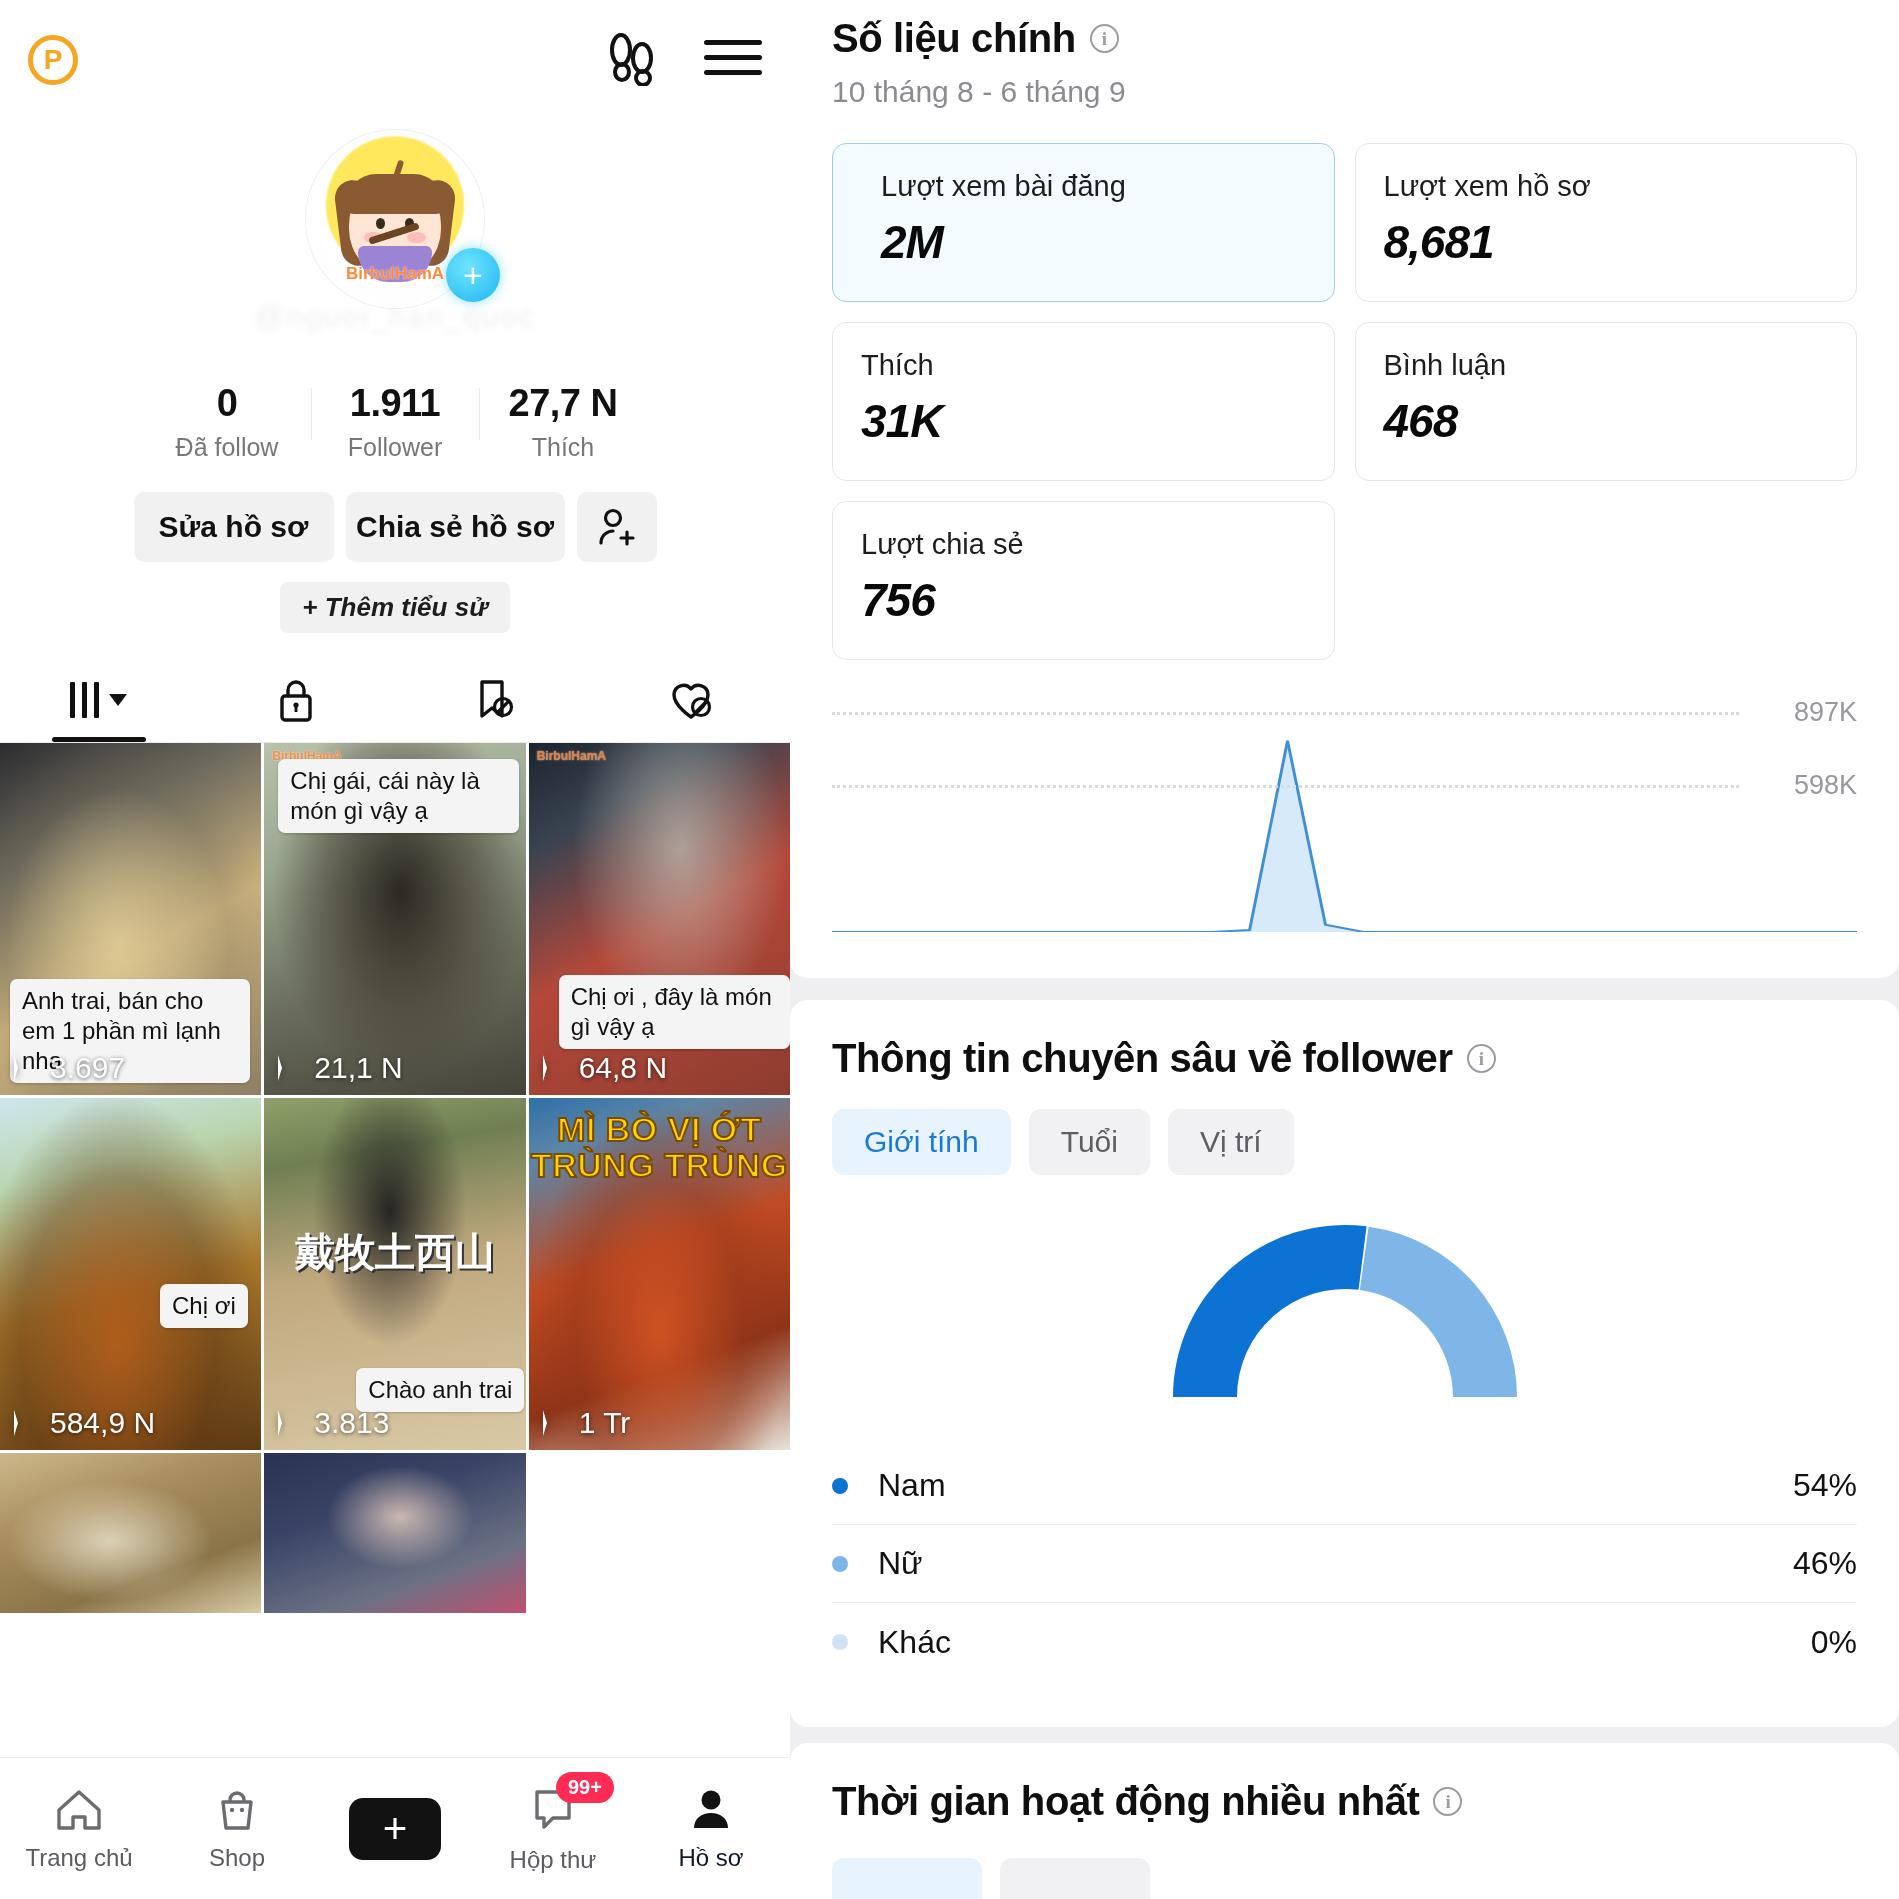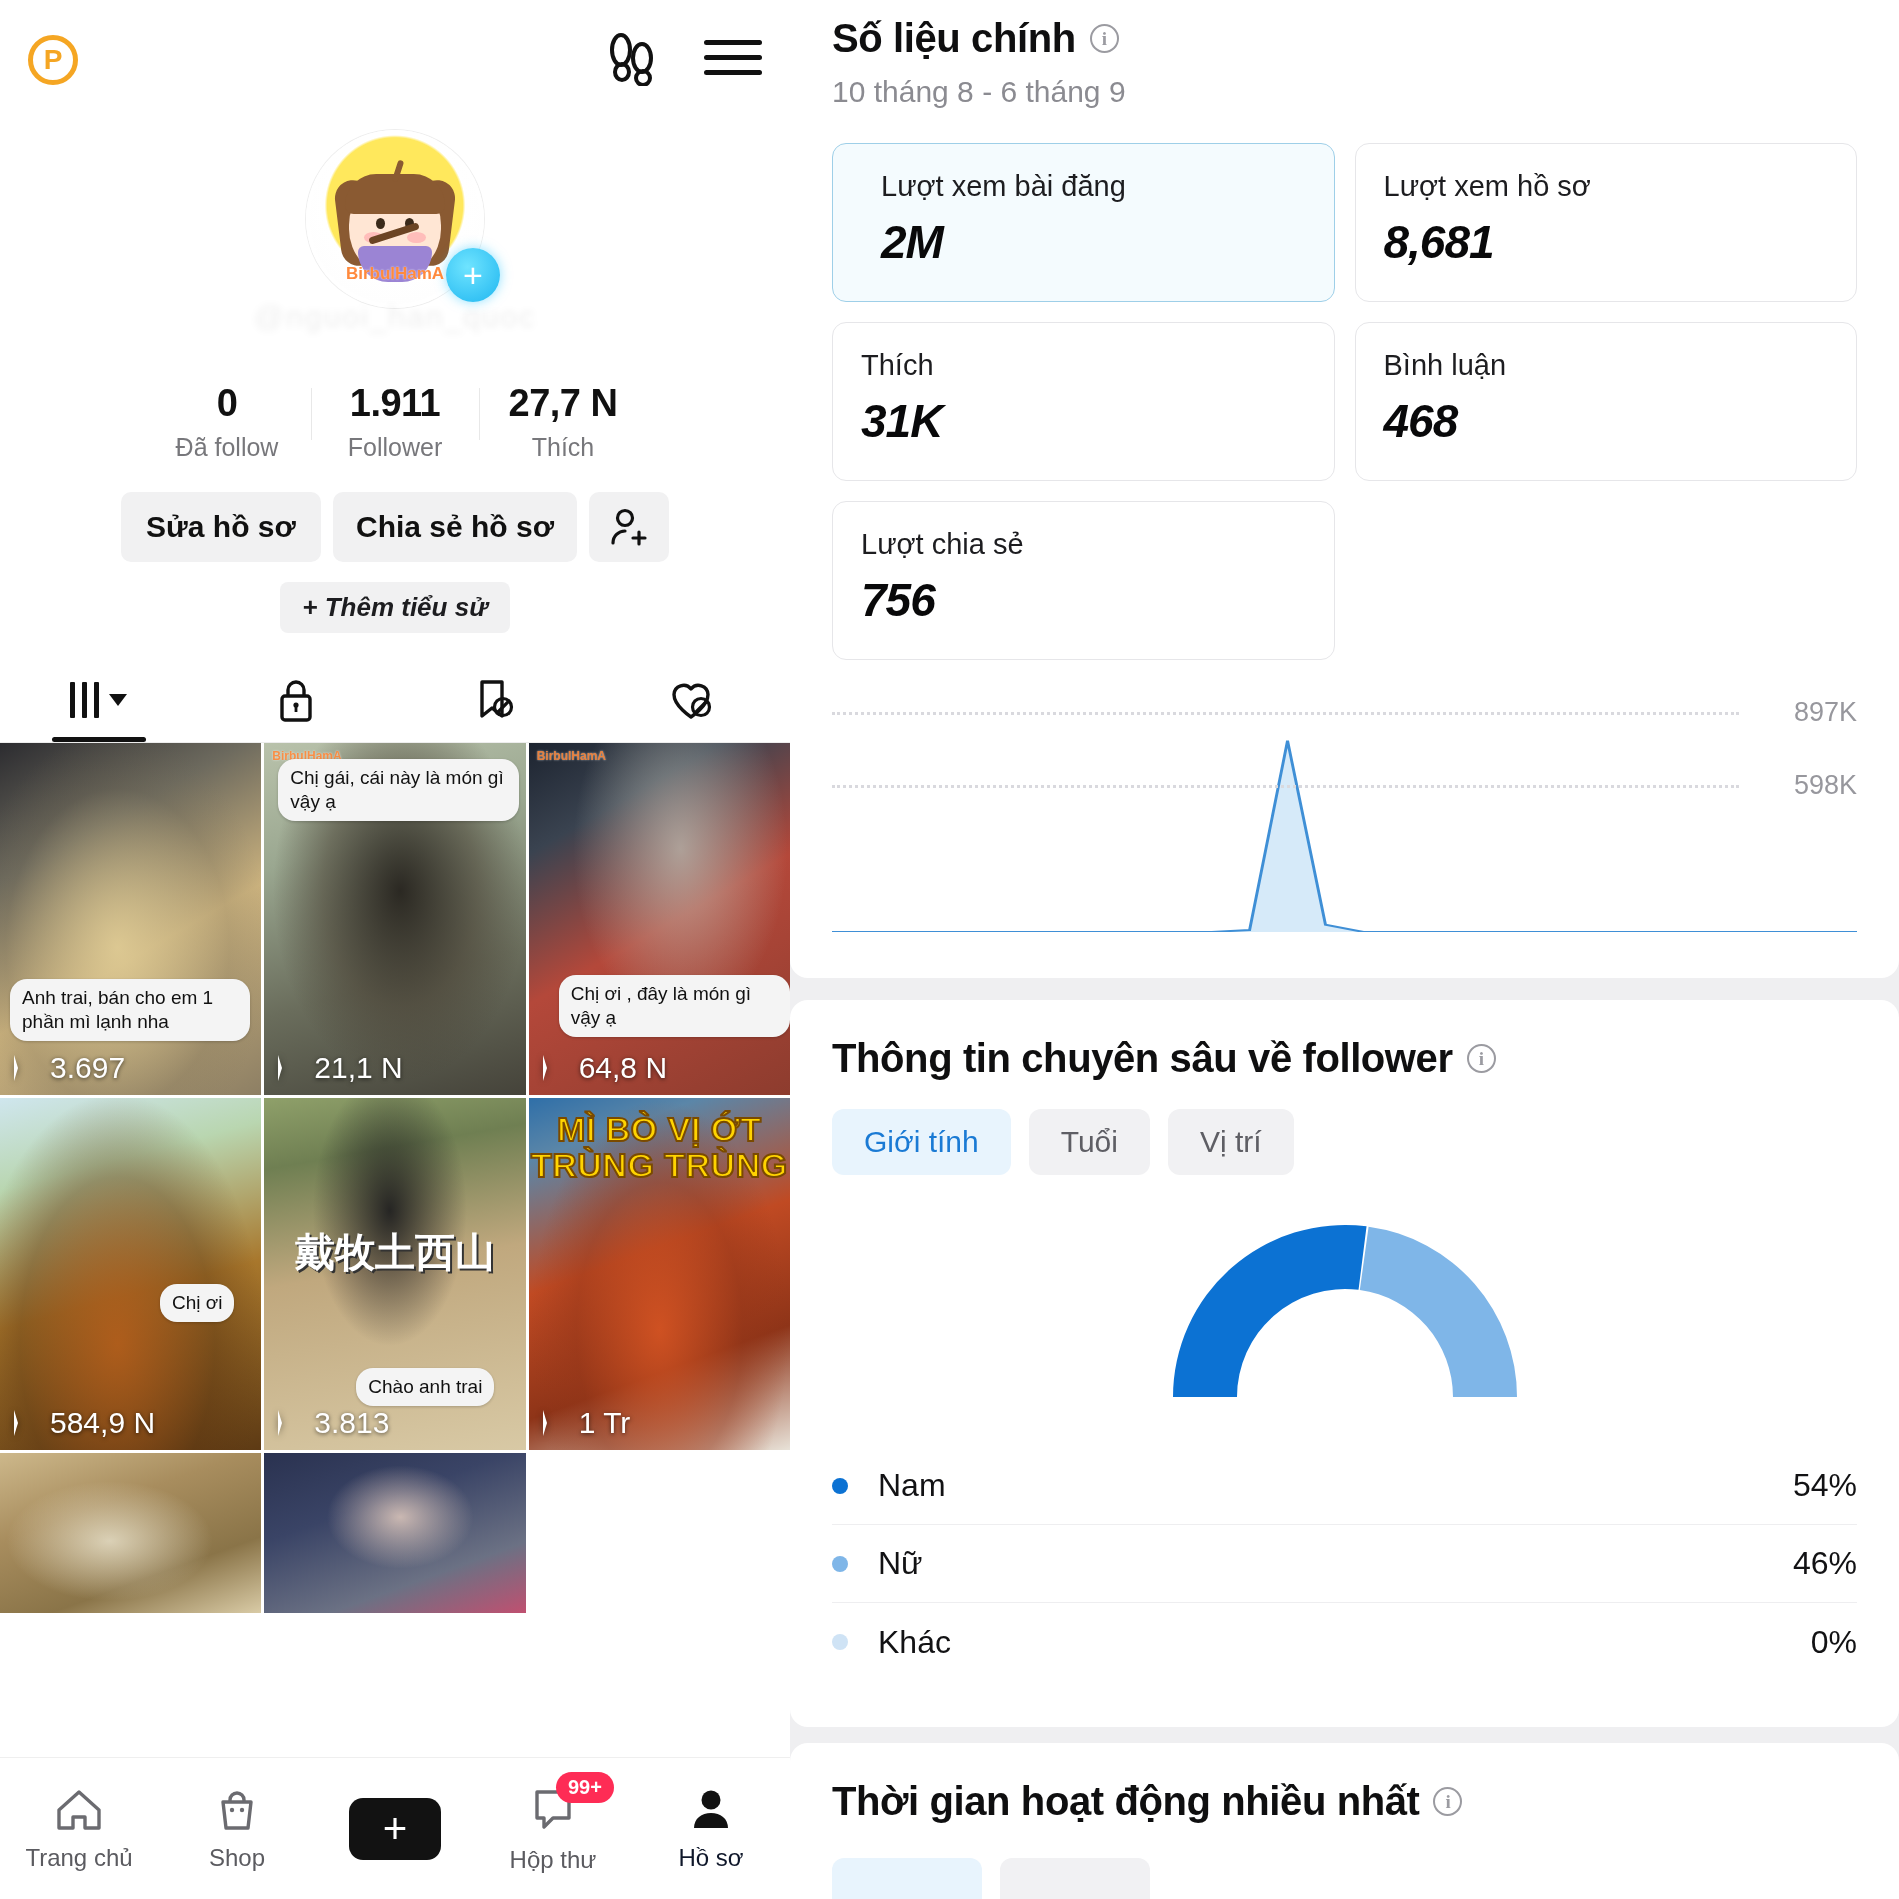--- a/index.html
+++ b/index.html
@@ -93,21 +93,21 @@
   .stat .num { font-size: 38px; font-weight: 700; color:#111; letter-spacing:-.5px; }
   .stat .lbl { font-size: 25px; color:#77777b; margin-top: 8px; }
 
   .btn-row { display:flex; justify-content:center; gap: 12px; margin-top: 30px; }
   .pbtn {
     background:#f1f1f2; border-radius: 10px; height: 70px;
     display:flex; align-items:center; justify-content:center;
     font-size: 30px; color:#111; font-weight: 700; cursor:pointer;
   }
   .pbtn.edit { width: 200px; }
-  .pbtn.share { width: 244px; }
+  .pbtn.share { width: 219px; }
   .pbtn.adduser { width: 80px; }
 
   .bio-row { display:flex; justify-content:center; margin-top: 20px; }
   .bio-btn {
     background:#f1f1f2; border-radius: 8px; padding: 10px 22px;
     font-size: 26px; color:#1d1d20; font-weight:600; cursor:pointer;font-style:italic;
   }
 
   .tabs-row {
     display:flex; margin-top: 24px; height: 86px; align-items:center;
@@ -123,22 +123,22 @@
   }
   .grid-glyph { display:flex; gap:7px; }
   .grid-glyph i { display:block; width:5px; height:36px; background:#111; border-radius:1px; }
   .caret { width:0;height:0;border-left:9px solid transparent;border-right:9px solid transparent;border-top:12px solid #111; }
 
   .video-grid { display:grid; grid-template-columns: repeat(3, 1fr); gap: 3px; background:#fff; }
   .vtile { position:relative; height: 352px; overflow:hidden; }
   .vtile.short { height: 160px; }
   .vtile .bg { position:absolute; inset:0; }
   .vtile .cap {
-    position:absolute; background:#f4f4f4; color:#111; font-size: 19px;
-    padding: 7px 12px; border-radius: 17px; max-width: 92%;
+    position:absolute; background:#f4f4f4; color:#111; font-size: 24px;
+    padding: 7px 12px; border-radius: 7px; max-width: 92%;
     box-shadow: 0 1px 3px rgba(0,0,0,.2); line-height: 1.25;
   }
   .vtile .plays {
     position:absolute; left: 14px; bottom: 10px; display:flex; align-items:center; gap: 12px;
     color:#fff; font-size: 30px; text-shadow: 0 1px 4px rgba(0,0,0,.65);
   }
   .play-tri { width:0;height:0;border-left:22px solid #fff;border-top:13px solid transparent;border-bottom:13px solid transparent; filter: drop-shadow(0 1px 3px rgba(0,0,0,.5)); }
   .play-tri.hollow { border:none; width:24px;height:26px; position:relative; }
   .play-tri.hollow::before{content:"";position:absolute;inset:0;border-left:4px solid #fff;border-top:13px solid transparent;border-bottom:13px solid transparent;}
   .vtile .wm {

